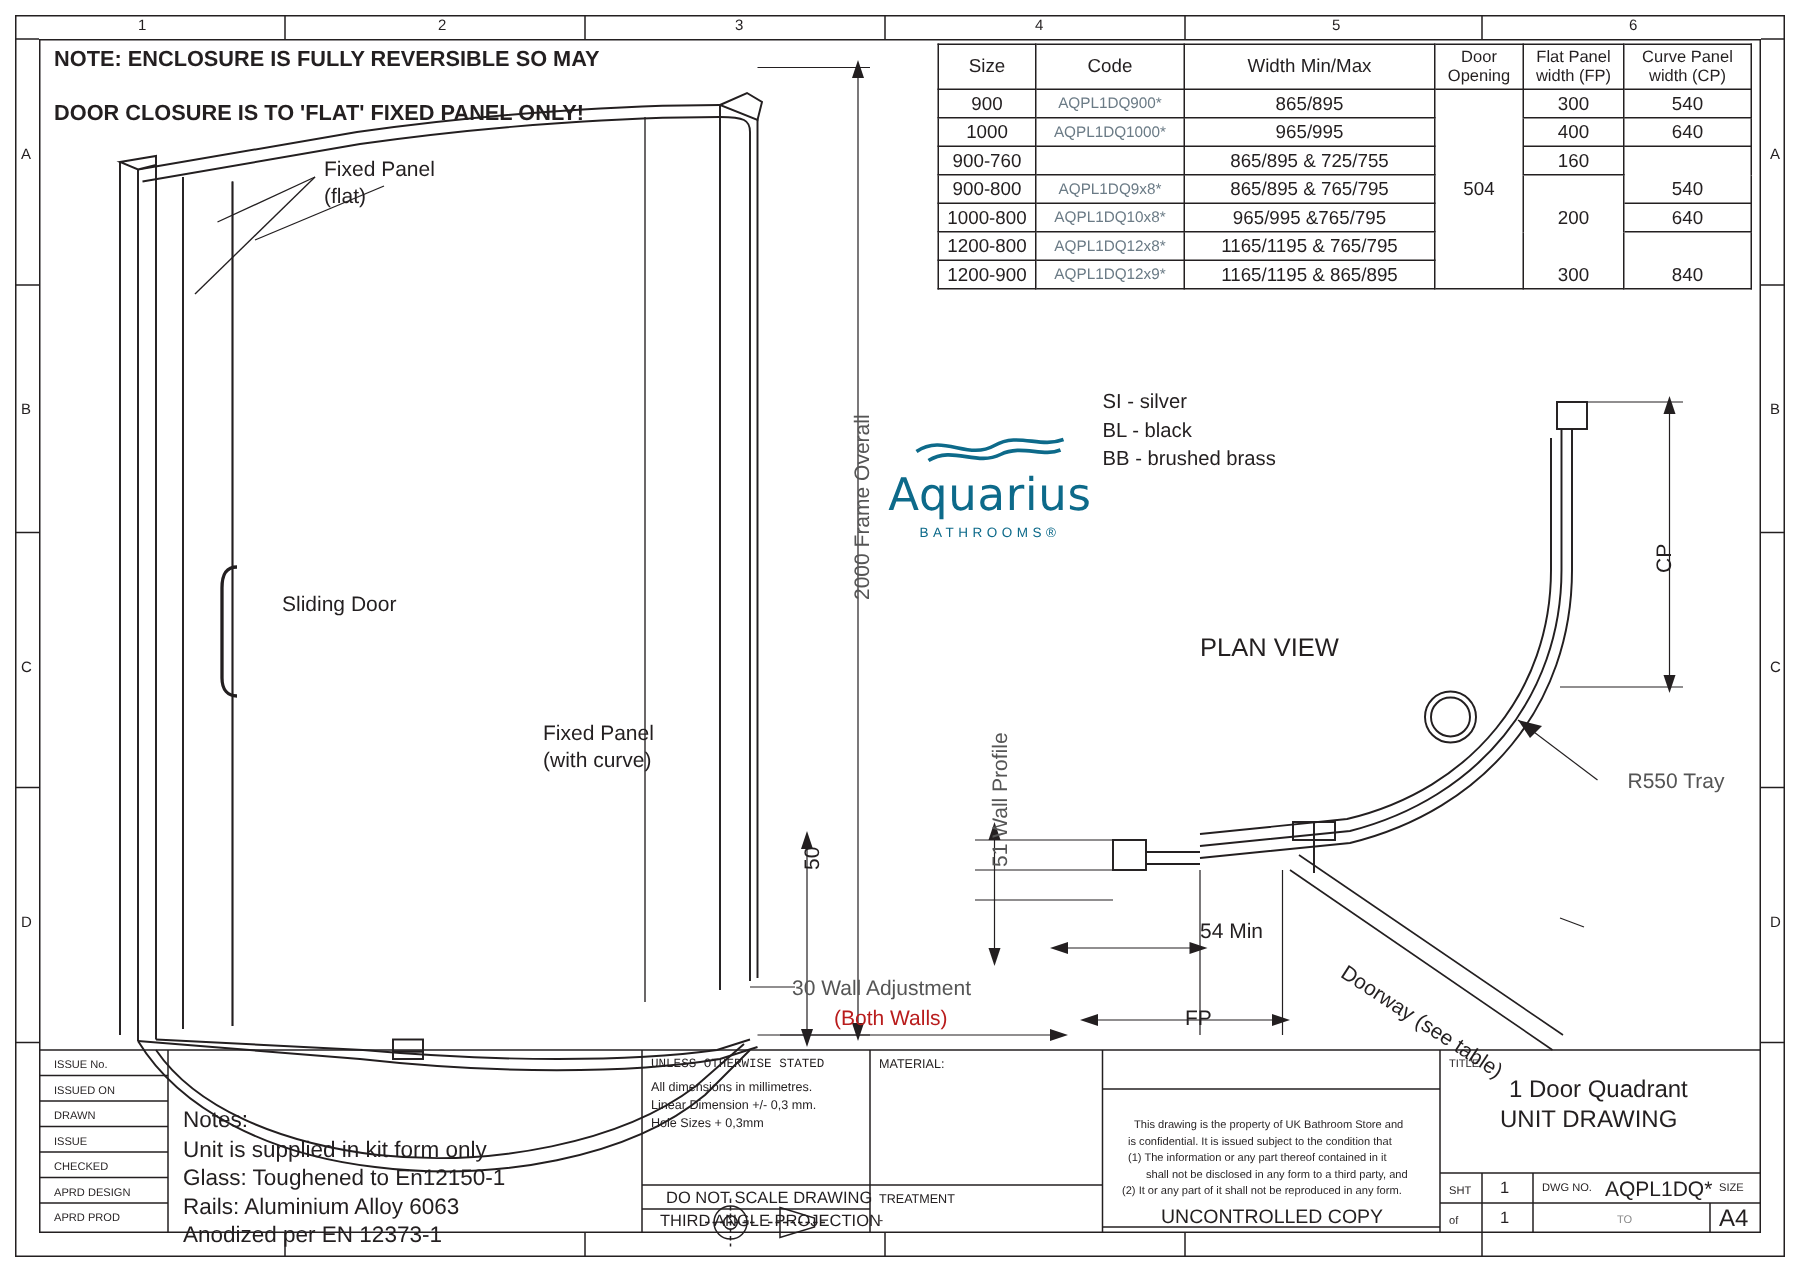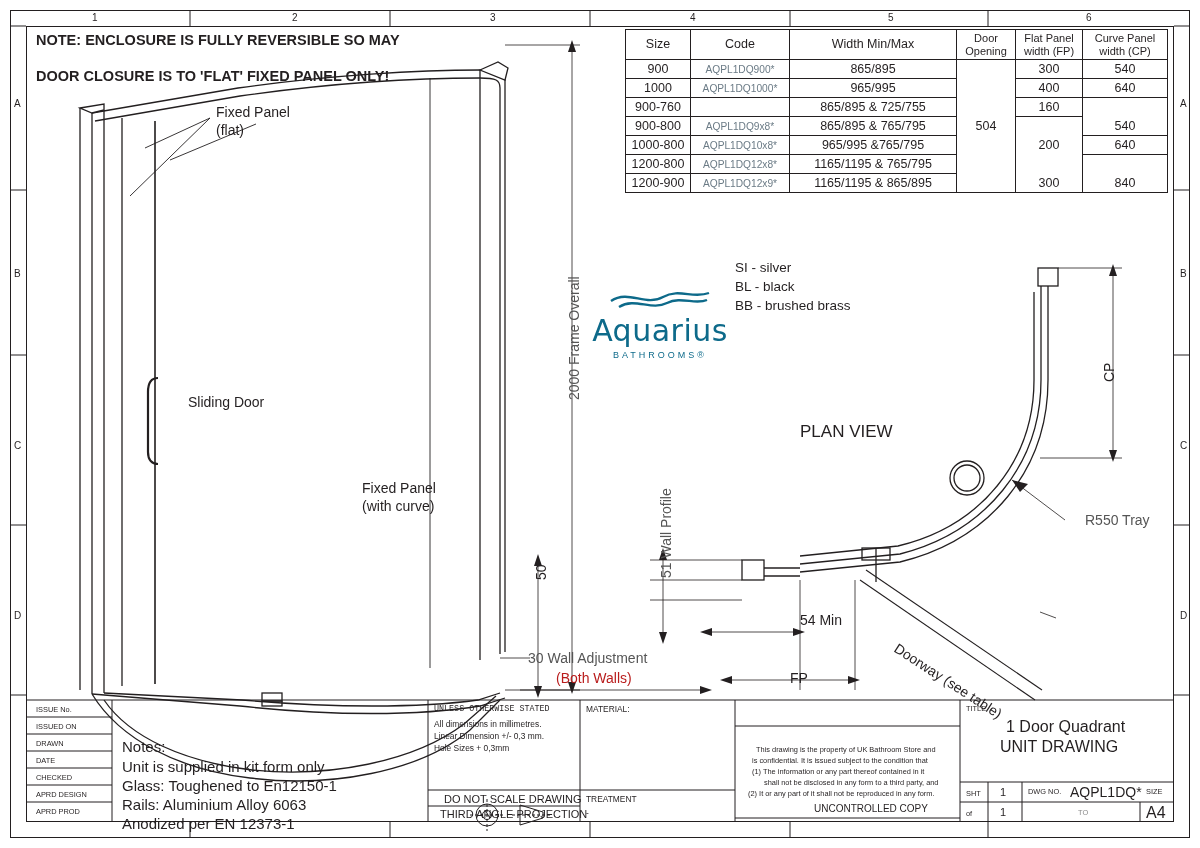--- a/index.html
+++ b/index.html
@@ -339,21 +339,21 @@
       <line x1="470" y1="815" x2="504" y2="815" stroke-dasharray="3,2"></line>
       <line x1="487" y1="799" x2="487" y2="831" stroke-dasharray="3,2"></line>
       <path d="M520,805 L543,812 L543,818 L520,825 Z"></path>
       <line x1="512" y1="815" x2="552" y2="815" stroke-dasharray="3,2"></line>
     </g>
   </svg>
 
   <div class="txt xtiny" style="left:36px;top:705px;">ISSUE No.</div>
   <div class="txt xtiny" style="left:36px;top:722px;">ISSUED ON</div>
   <div class="txt xtiny" style="left:36px;top:739px;">DRAWN</div>
-  <div class="txt xtiny" style="left:36px;top:756px;">DATE</div>
+  <div class="txt xtiny" style="left:36px;top:756px;">ISSUE</div>
   <div class="txt xtiny" style="left:36px;top:773px;">CHECKED</div>
   <div class="txt xtiny" style="left:36px;top:790px;">APRD DESIGN</div>
   <div class="txt xtiny" style="left:36px;top:807px;">APRD PROD</div>
 
   <div class="txt" style="left:122px;top:738px;font-size:15px;">Notes:</div>
   <div class="txt" style="left:122px;top:758px;font-size:15px;">Unit is supplied in kit form only</div>
   <div class="txt" style="left:122px;top:777px;font-size:15px;">Glass: Toughened to En12150-1</div>
   <div class="txt" style="left:122px;top:796px;font-size:15px;">Rails: Aluminium Alloy 6063</div>
   <div class="txt" style="left:122px;top:815px;font-size:15px;">Anodized per EN 12373-1</div>
 
@@ -367,21 +367,21 @@
   <div class="txt tiny" style="left:586px;top:704px;">MATERIAL:</div>
   <div class="txt tiny" style="left:586px;top:718px;"></div>
   <div class="txt tiny" style="left:586px;top:794px;">TREATMENT</div>
   <div class="txt tiny" style="left:586px;top:808px;">-</div>
 
   <div class="txt xtiny" style="left:756px;top:745px;">This drawing is the property of UK Bathroom Store and</div>
   <div class="txt xtiny" style="left:752px;top:756px;">is confidential. It is issued subject to the condition that</div>
   <div class="txt xtiny" style="left:752px;top:767px;">(1) The information or any part thereof contained in it</div>
   <div class="txt xtiny" style="left:764px;top:778px;">shall not be disclosed in any form to a third party, and</div>
   <div class="txt xtiny" style="left:748px;top:789px;">(2) It or any part of it shall not be reproduced in any form.</div>
-  <div class="txt" style="left:814px;top:803px;font-size:10px;">UNCONTROLLED COPY</div>
+  <div class="txt" style="left:774px;top:803px;font-size:13px;">UNCONTROLLED COPY</div>
 
   <div class="txt xtiny" style="left:966px;top:704px;">TITLE</div>
   <div class="txt" style="left:1006px;top:717px;font-size:16px;">1 Door Quadrant</div>
   <div class="txt" style="left:1000px;top:737px;font-size:16px;">UNIT DRAWING</div>
 
   <div class="txt xtiny" style="left:966px;top:789px;">SHT</div>
   <div class="txt small" style="left:1000px;top:786px;">1</div>
   <div class="txt xtiny" style="left:966px;top:809px;">of</div>
   <div class="txt small" style="left:1000px;top:806px;">1</div>
   <div class="txt xtiny" style="left:1028px;top:787px;">DWG NO.</div>

